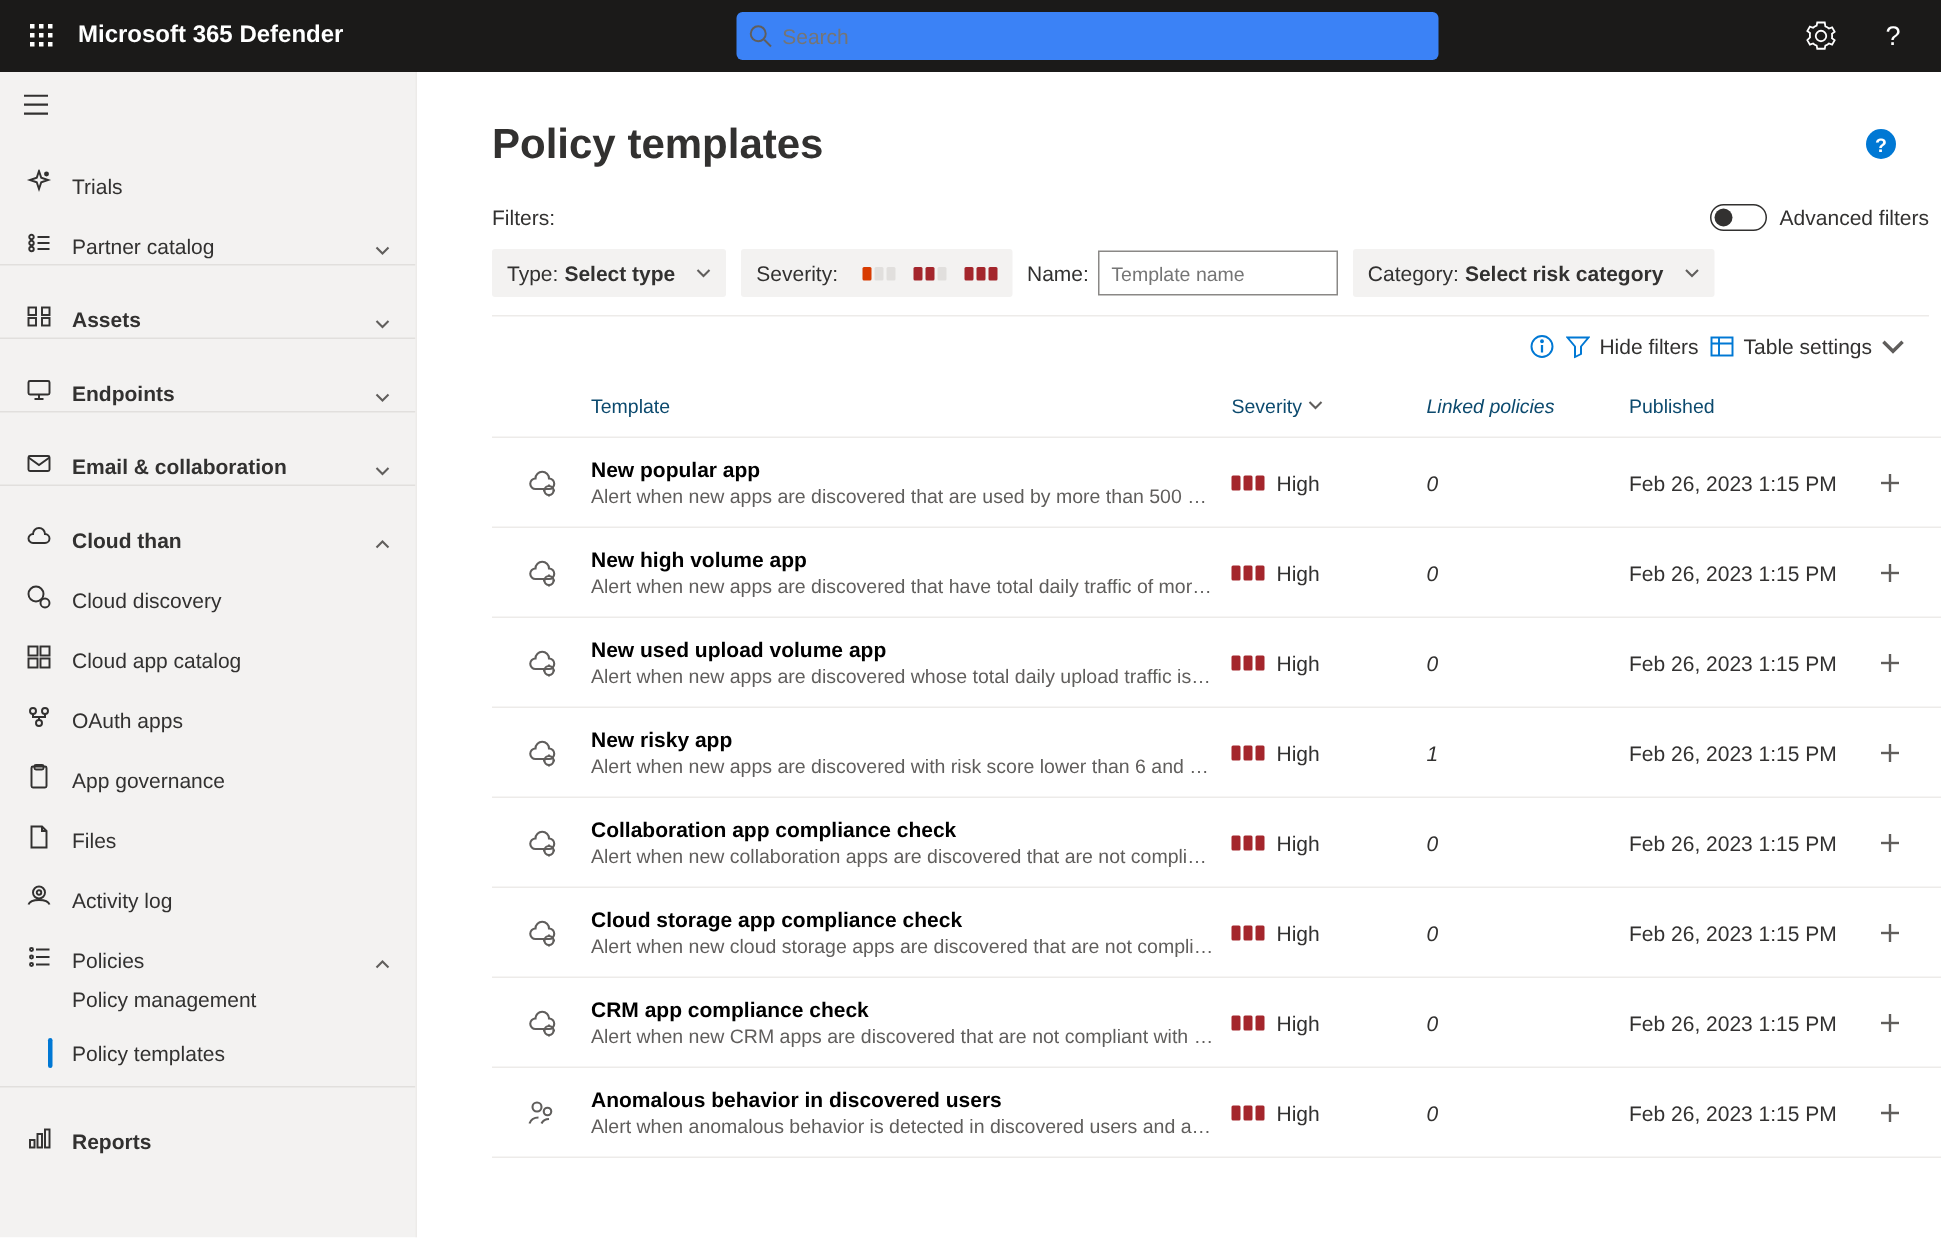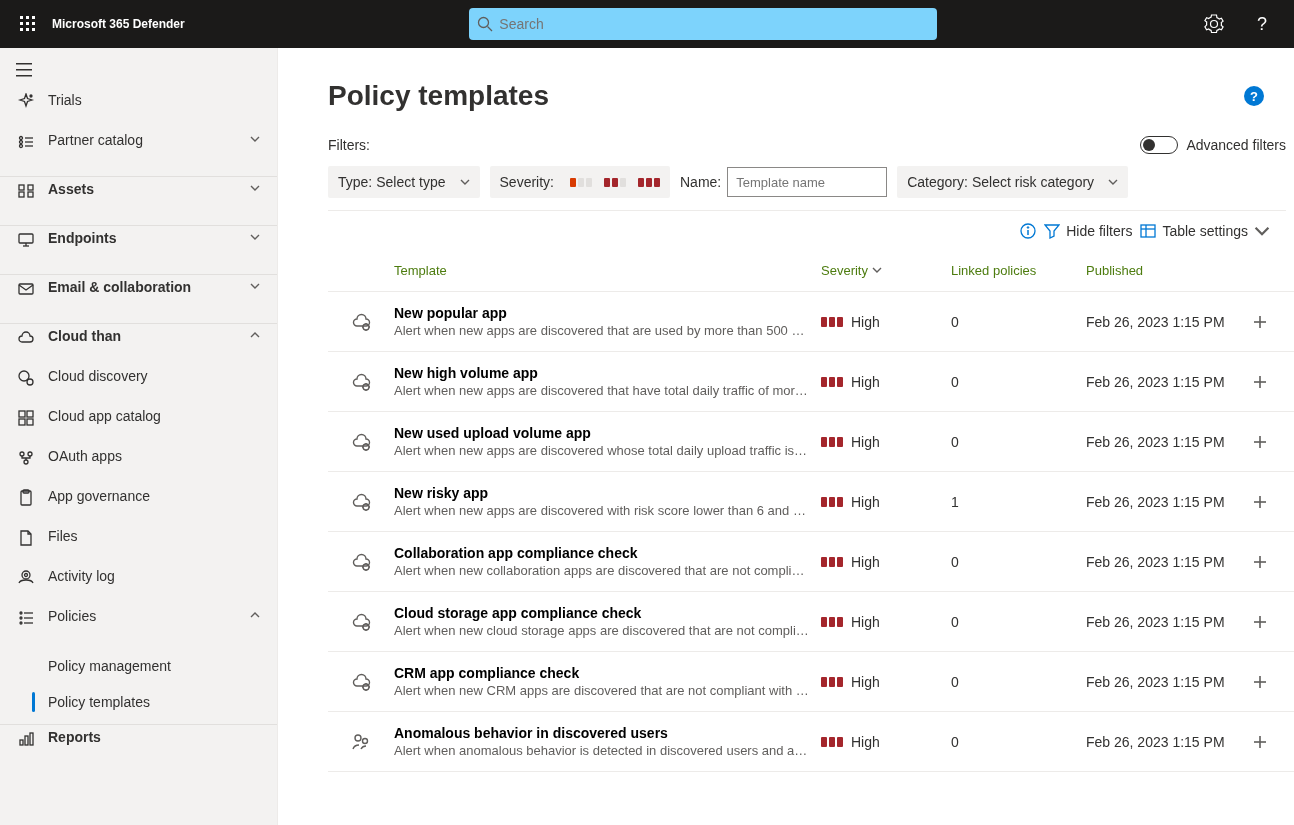--- a/index.html
+++ b/index.html
@@ -2,38 +2,38 @@
 <html><head>
   <meta charset="utf-8">
   <style>
     * { box-sizing: border-box; margin: 0; padding: 0; }
     body { font-family: "Segoe UI", -apple-system, sans-serif; font-size: 14px; color: #323130; background: #fff; overflow: hidden; }
     
     
     .top-header { height: 48px; background: #1b1a19; color: #fff; display: flex; align-items: center; padding: 0 8px; }
     .waffle { width: 40px; height: 48px; display: flex; align-items: center; justify-content: center; cursor: pointer; }
     .waffle svg { fill: #fff; }
-    .app-title { font-size: 12px; font-weight: 600; margin-left: 4px; margin-right: 32px; white-space: nowrap; }
+    .app-title { font-size: 16px; font-weight: 600; margin-left: 4px; margin-right: 32px; white-space: nowrap; }
     .search-wrap { flex: 1; display: flex; justify-content: center; }
-    .search-box { width: 468px; height: 32px; background: #7dd3fc; border-radius: 4px; display: flex; align-items: center; padding: 0 8px; }
+    .search-box { width: 468px; height: 32px; background: #3b82f6; border-radius: 4px; display: flex; align-items: center; padding: 0 8px; }
     .search-box svg { width: 16px; height: 16px; fill: #605e5c; margin-right: 6px; }
     .search-box input { border: none; outline: none; flex: 1; font-size: 14px; color: #323130; background: transparent; }
     .header-actions { display: flex; align-items: center; margin-left: auto; }
     .header-icon { width: 48px; height: 48px; display: flex; align-items: center; justify-content: center; cursor: pointer; }
     .header-icon svg { width: 20px; height: 20px; fill: #fff; }
     .help-q { font-size: 18px; color: #fff; }
     
     
     .layout { display: flex; height: calc(100vh - 48px); }
     
     
     .sidebar { width: 278px; background: #f3f2f1; border-right: 1px solid #edebe9; overflow-y: auto; flex-shrink: 0; }
     .hamburger { height: 44px; display: flex; align-items: center; padding-left: 16px; cursor: pointer; }
     .hamburger svg { width: 16px; height: 14px; fill: #323130; }
-    .nav-item { height: 40px; display: flex; align-items: flex-start; padding: 0 16px; cursor: pointer; }
+    .nav-item { height: 40px; display: flex; align-items: flex-end; padding: 0 16px; cursor: pointer; }
     .nav-item .icon-slot { width: 20px; height: 20px; margin-right: 12px; display: flex; align-items: center; justify-content: center; }
     .nav-item .icon-slot svg { width: 18px; height: 18px; fill: none; stroke: #323130; stroke-width: 1.3; }
     .nav-label { flex: 1; font-size: 14px; }
     .nav-item.bold .nav-label { font-weight: 600; }
     .chev { width: 12px; height: 12px; }
     .chev svg { width: 12px; height: 12px; fill: #605e5c; }
     .sub-item { height: 36px; display: flex; align-items: center; padding-left: 48px; cursor: pointer; font-size: 14px; }
     .sub-item.active { position: relative; }
     .sub-item.active::before { content: ""; position: absolute; left: 32px; top: 8px; bottom: 8px; width: 3px; background: #0078d4; border-radius: 2px; }
     .sep { height: 1px; background: #e1dfdd; margin: 4px 0; }
@@ -45,44 +45,44 @@
     .help-badge { width: 20px; height: 20px; border-radius: 50%; background: #0078d4; color: #fff; display: flex; align-items: center; justify-content: center; font-size: 13px; font-weight: 600; cursor: pointer; }
     
     .filters-row { display: flex; align-items: center; justify-content: space-between; padding-right: 8px; margin-bottom: 12px; }
     .filters-label { font-size: 14px; color: #323130; }
     .adv-filters { display: flex; align-items: center; gap: 8px; }
     .toggle { width: 38px; height: 18px; border: 1px solid #323130; border-radius: 10px; position: relative; cursor: pointer; }
     .toggle .knob { position: absolute; left: 2px; top: 2px; width: 12px; height: 12px; background: #323130; border-radius: 50%; }
     
     .filter-chips { display: flex; gap: 10px; align-items: center; margin-bottom: 12px; }
     .chip { height: 32px; background: #f3f2f1; border-radius: 2px; display: flex; align-items: center; padding: 0 10px; font-size: 14px; cursor: pointer; }
-    .chip .bold { font-weight: 400; margin-left: 4px; }
+    .chip .bold { font-weight: 700; margin-left: 4px; }
     .chip-chev { margin-left: 14px; }
     .chip-chev svg { width: 10px; height: 10px; fill: #605e5c; }
     .sev-chip { gap: 10px; }
     .sev-group { display: flex; gap: 2px; }
     .sev-dot { width: 6px; height: 9px; border-radius: 1px; }
     .sev-set { display: flex; gap: 12px; margin-left: 6px; }
     .name-box { display: flex; align-items: center; gap: 6px; }
     .name-input { height: 30px; width: 160px; border: 1px solid #8a8886; padding: 0 8px; font-size: 13px; outline: none; }
     
     .tbl-actions { height: 40px; border-top: 1px solid #edebe9; display: flex; align-items: center; justify-content: flex-end; gap: 8px; padding-right: 16px; margin-right: 8px; }
     .tbl-action { display: flex; align-items: center; gap: 6px; color: #323130; cursor: pointer; font-size: 14px; }
     .tbl-action svg { width: 16px; height: 16px; fill: #0078d4; }
     .info-circ svg { stroke: #0078d4; fill: none; }
     
     .tbl { }
     .tbl-head { display: flex; align-items: center; height: 42px; border-bottom: 1px solid #edebe9; padding: 0 8px 0 0; }
     .col-gutter { width: 66px; flex-shrink: 0; }
     .col-tmpl { flex: 1; min-width: 0; padding-right: 12px; }
     .col-sev { width: 130px; flex-shrink: 0; }
-    .col-linked { width: 135px; flex-shrink: 0; }
+    .col-linked { width: 135px; flex-shrink: 0; font-style: italic; }
     .col-pub { width: 160px; flex-shrink: 0; }
     .col-act { width: 40px; flex-shrink: 0; }
-    .th { font-size: 13px; color: #4d7c0f; display: flex; align-items: center; gap: 4px; }
+    .th { font-size: 13px; color: #0c4a6e; display: flex; align-items: center; gap: 4px; }
     .th .sort-chev svg { width: 10px; height: 10px; fill: #605e5c; }
     
     .row { display: flex; align-items: center; min-height: 60px; border-bottom: 1px solid #edebe9; padding: 10px 8px 10px 0; }
     .row-icon { width: 66px; display: flex; align-items: center; justify-content: center; flex-shrink: 0; }
     .row-icon svg { width: 20px; height: 20px; fill: none; stroke: #605e5c; stroke-width: 1.4; }
     .tmpl-name { font-size: 14px; font-weight: 600; color: #000000; margin-bottom: 2px; }
     .tmpl-desc { font-size: 13px; color: #605e5c; white-space: nowrap; overflow: hidden; text-overflow: ellipsis; }
     .sev-cell { display: flex; align-items: center; gap: 8px; }
     .sev-bars { display: flex; gap: 2px; }
     .sev-bar { width: 6px; height: 10px; background: #a4262c; border-radius: 1px; }

